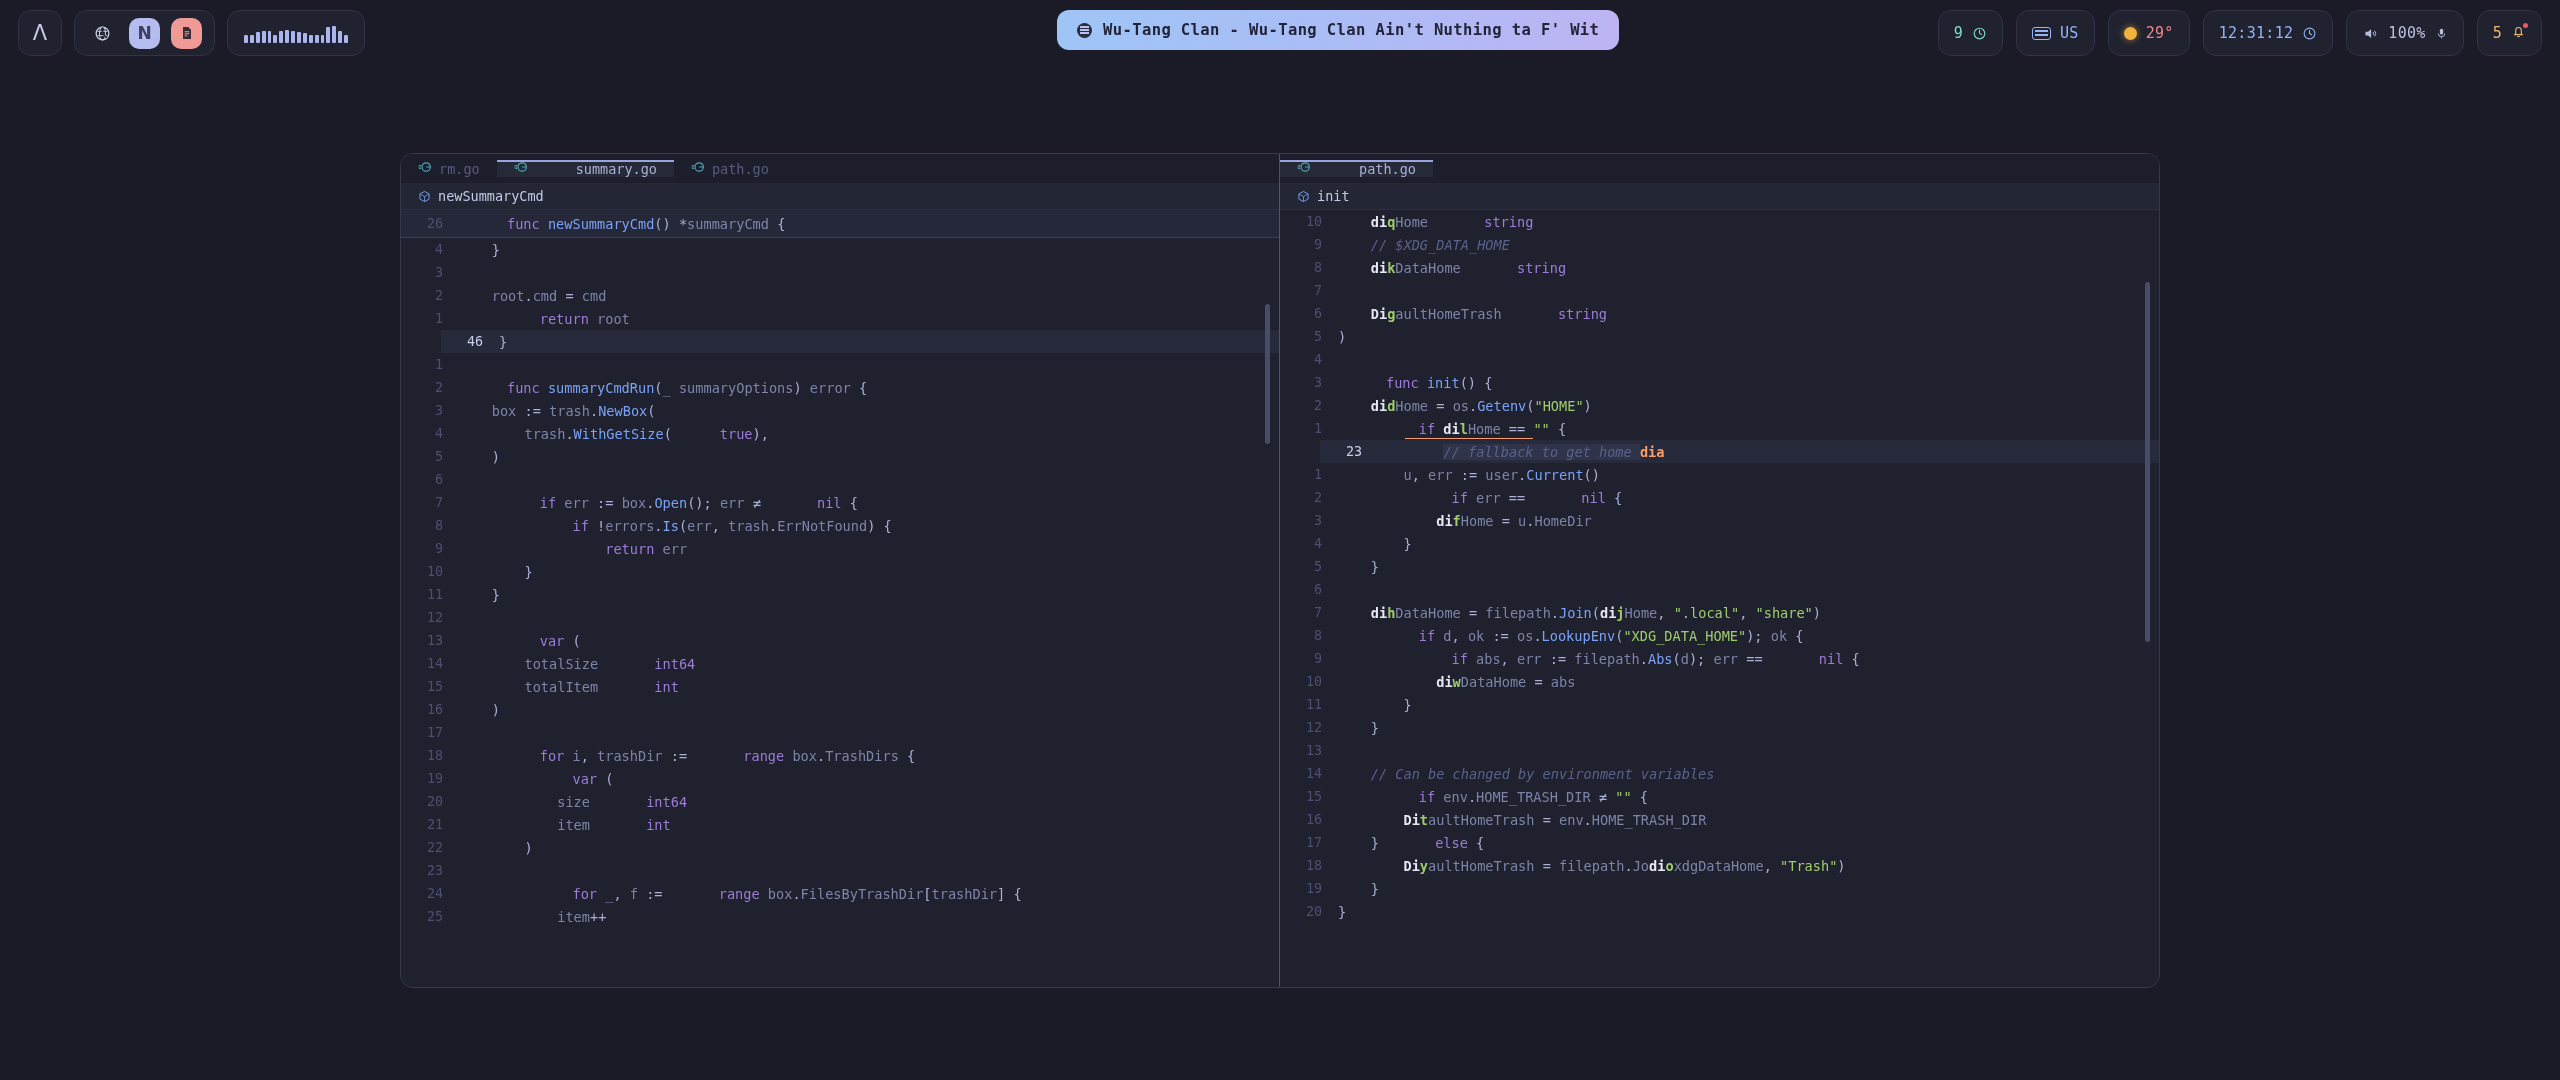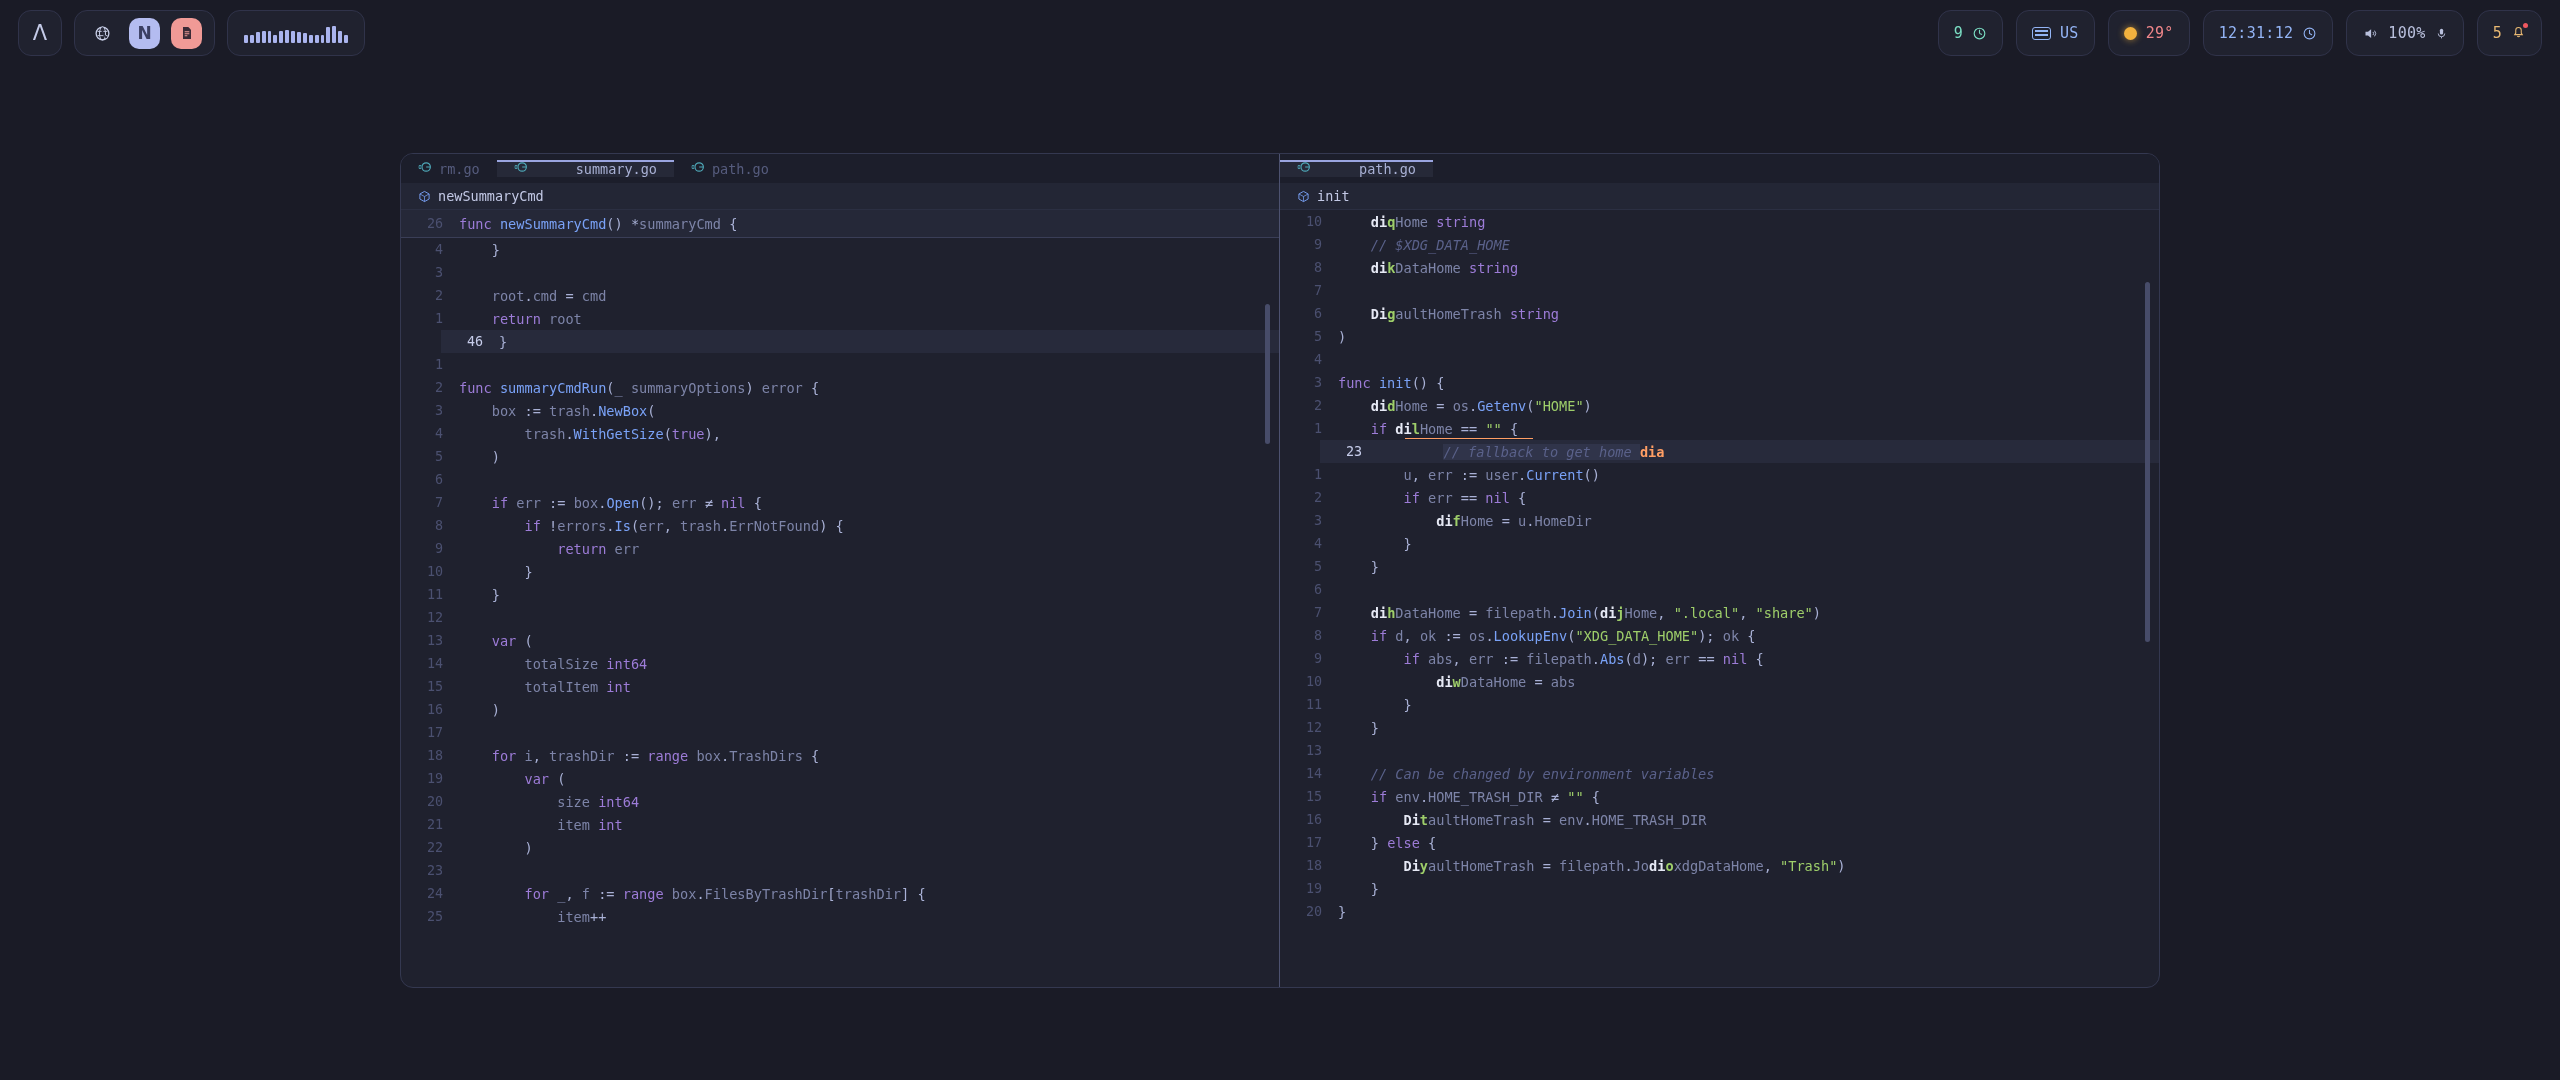--- a/index.html
+++ b/index.html
@@ -97,21 +97,21 @@
   #code-left{ top:56px; }
   #code-right{ top:56px; }
 
   .row{ display:flex; height:23px; align-items:center; white-space:pre; font-size:13.6px; }
   .ln{ width:58px; text-align:right; padding-right:16px; color:#4b5070; flex:none; font-size:13.4px; }
   .ln.cur{ color:#c6ccea; }
   .row.cursorline{ background:#272a3b;margin-left:40px; }
   .src{ color:#7d84a8; }
 
   
-  .kw   { color:#9d7cd8; }
+  .kw   { color:#9d7cd8;margin-left:48px; }
   .fn   { color:#7aa2f7; }
   .pun  { color:#a9b1d6; }
   .str  { color:#9ece6a; }
   .cmt  { color:#5a618a; font-style:italic; }
   .var  { color:#7d84a8; }
 
   
   .flash { font-weight:bold; color:#e6e9f5; }
   .flash .k { color:#9ece6a; }
   .flash-sel{ color:#ff9e64; font-weight:bold; }
@@ -167,20 +167,26 @@
           <i style="height: 8px;"></i>
           <i style="height: 8px;"></i>
           <i style="height: 15.6px;"></i>
           <i style="height: 17.2px;"></i>
           <i style="height: 12.4px;"></i>
           <i style="height: 8px;"></i>
         </div>
     </div>
   </div>
 
+  <div id="media-pill">
+    <span id="media-icon">
+        <b></b>
+      </span>
+    <span id="media-title">Wu-Tang Clan - Wu-Tang Clan Ain't Nuthing ta F' Wit</span>
+  </div>
 
   <div id="bar-right">
 
     <div class="pill stat">
       <span class="v c-teal">9</span>
       <svg width="15" height="15" viewBox="0 0 24 24">
         <circle cx="12" cy="12" r="8.5" fill="none" stroke="#7adcc2" stroke-width="1.8"></circle>
         <path d="M12 12 L12 6" stroke="#7adcc2" stroke-width="1.8"></path>
         <path d="M12 12 L16 13.5" stroke="#7adcc2" stroke-width="1.8"></path>
       </svg>

